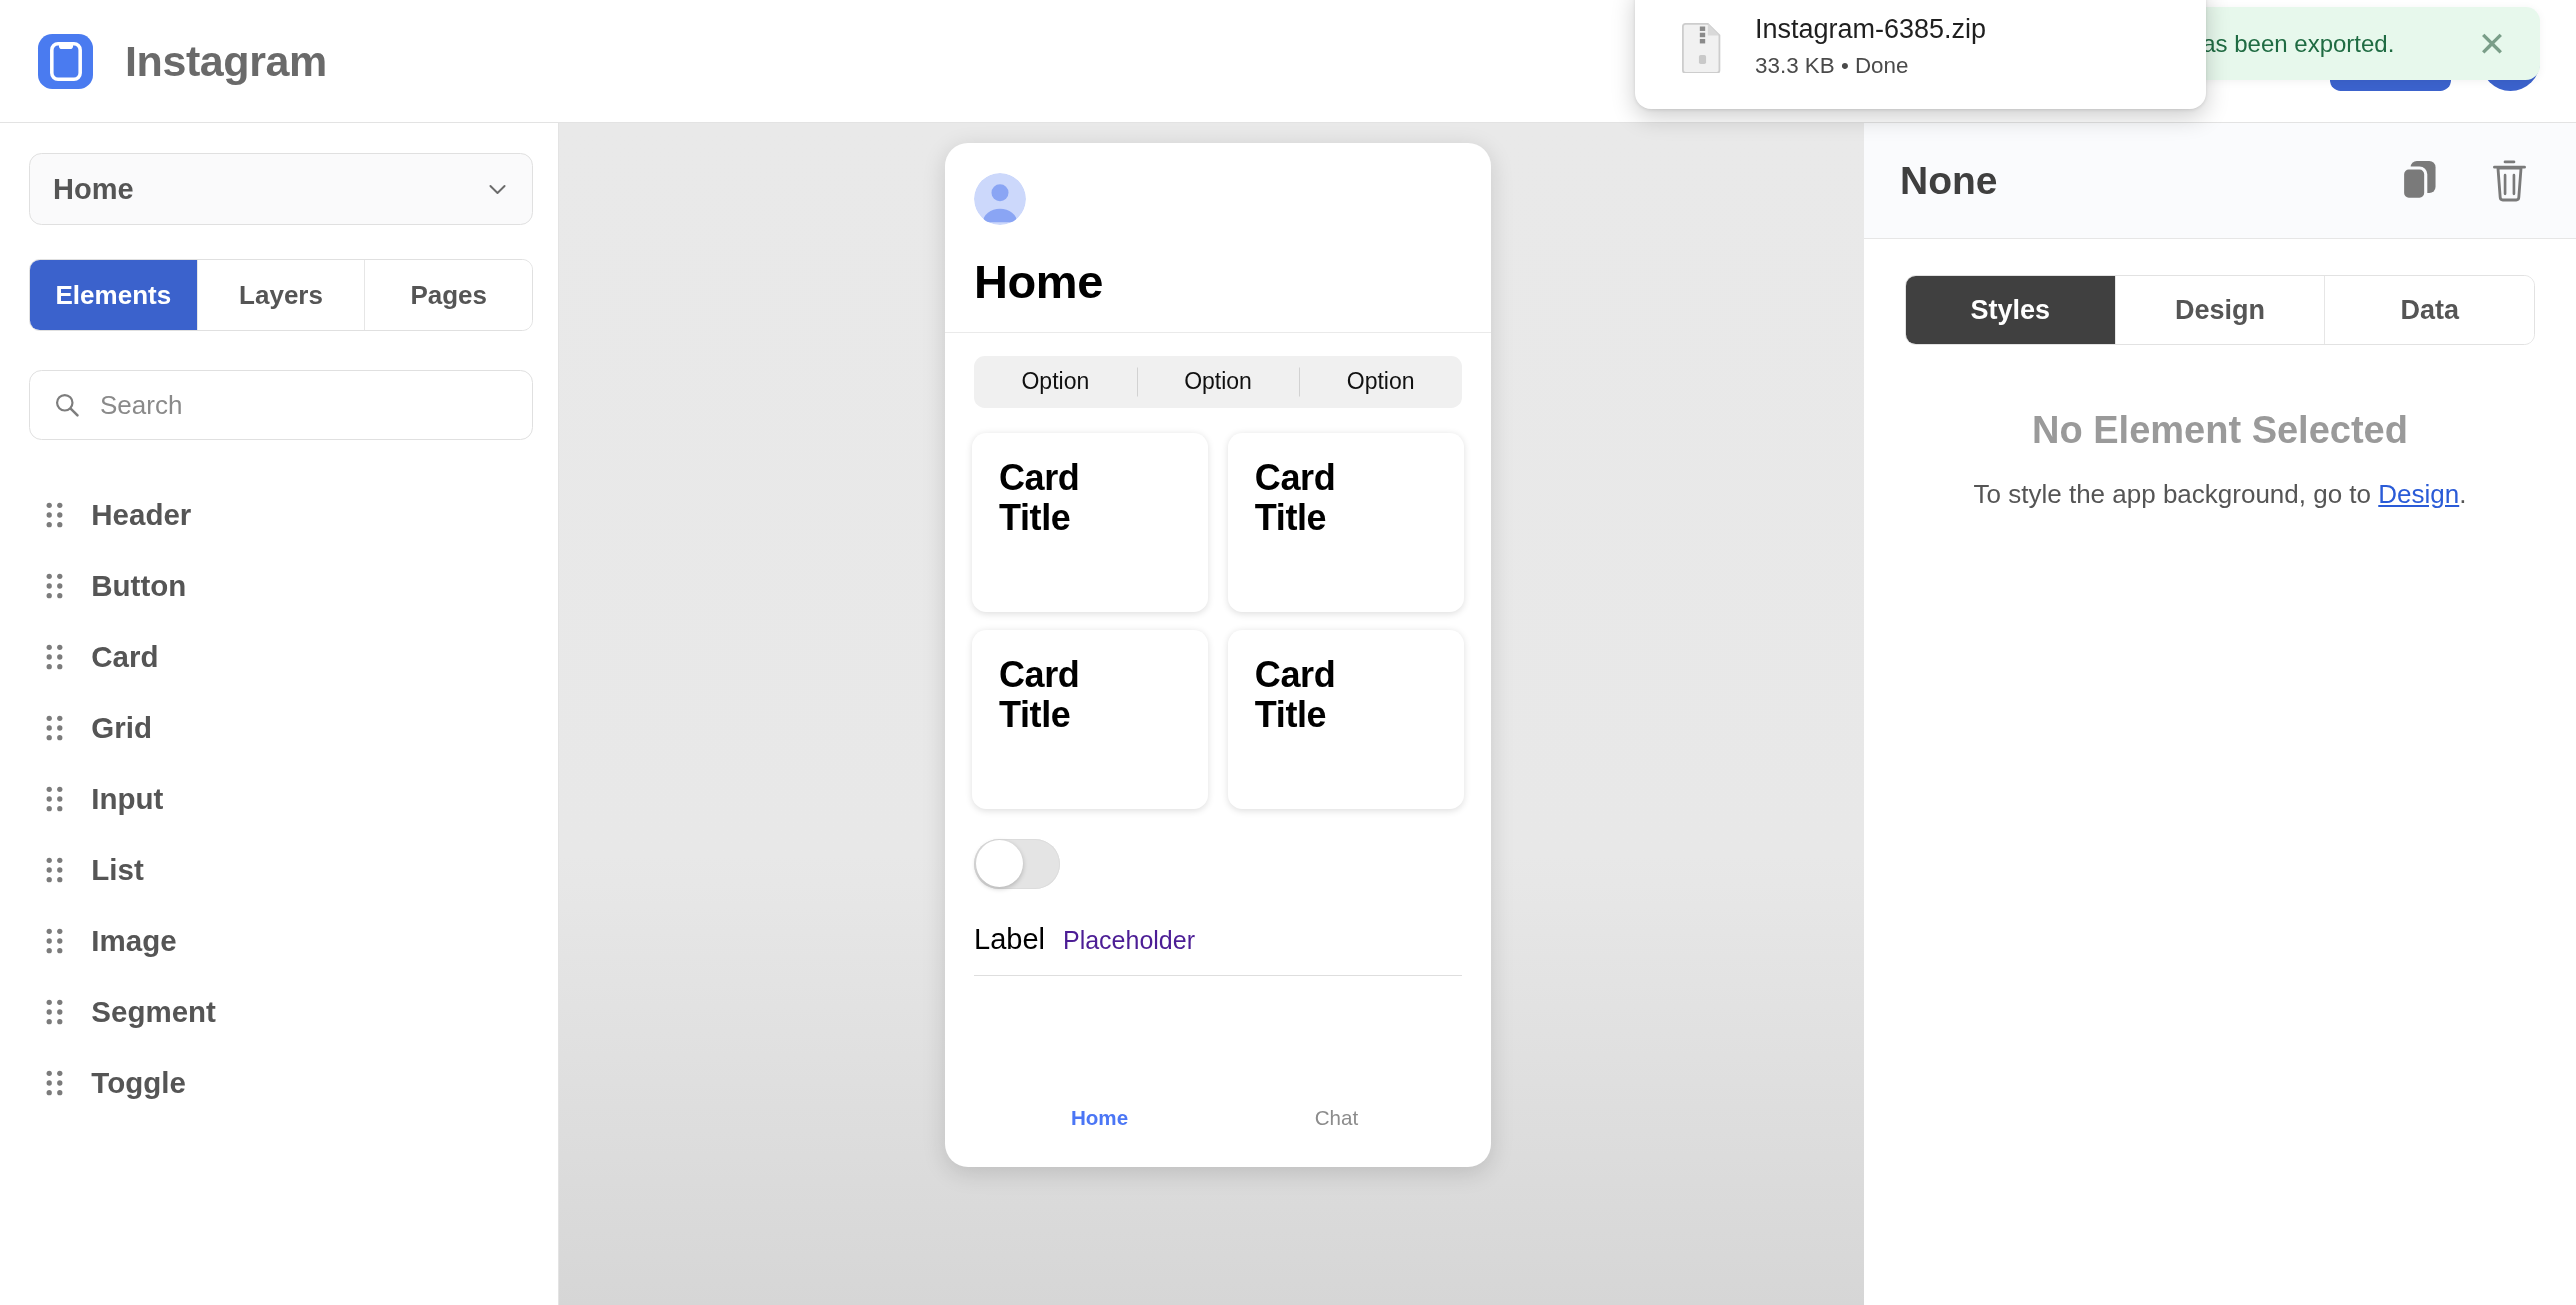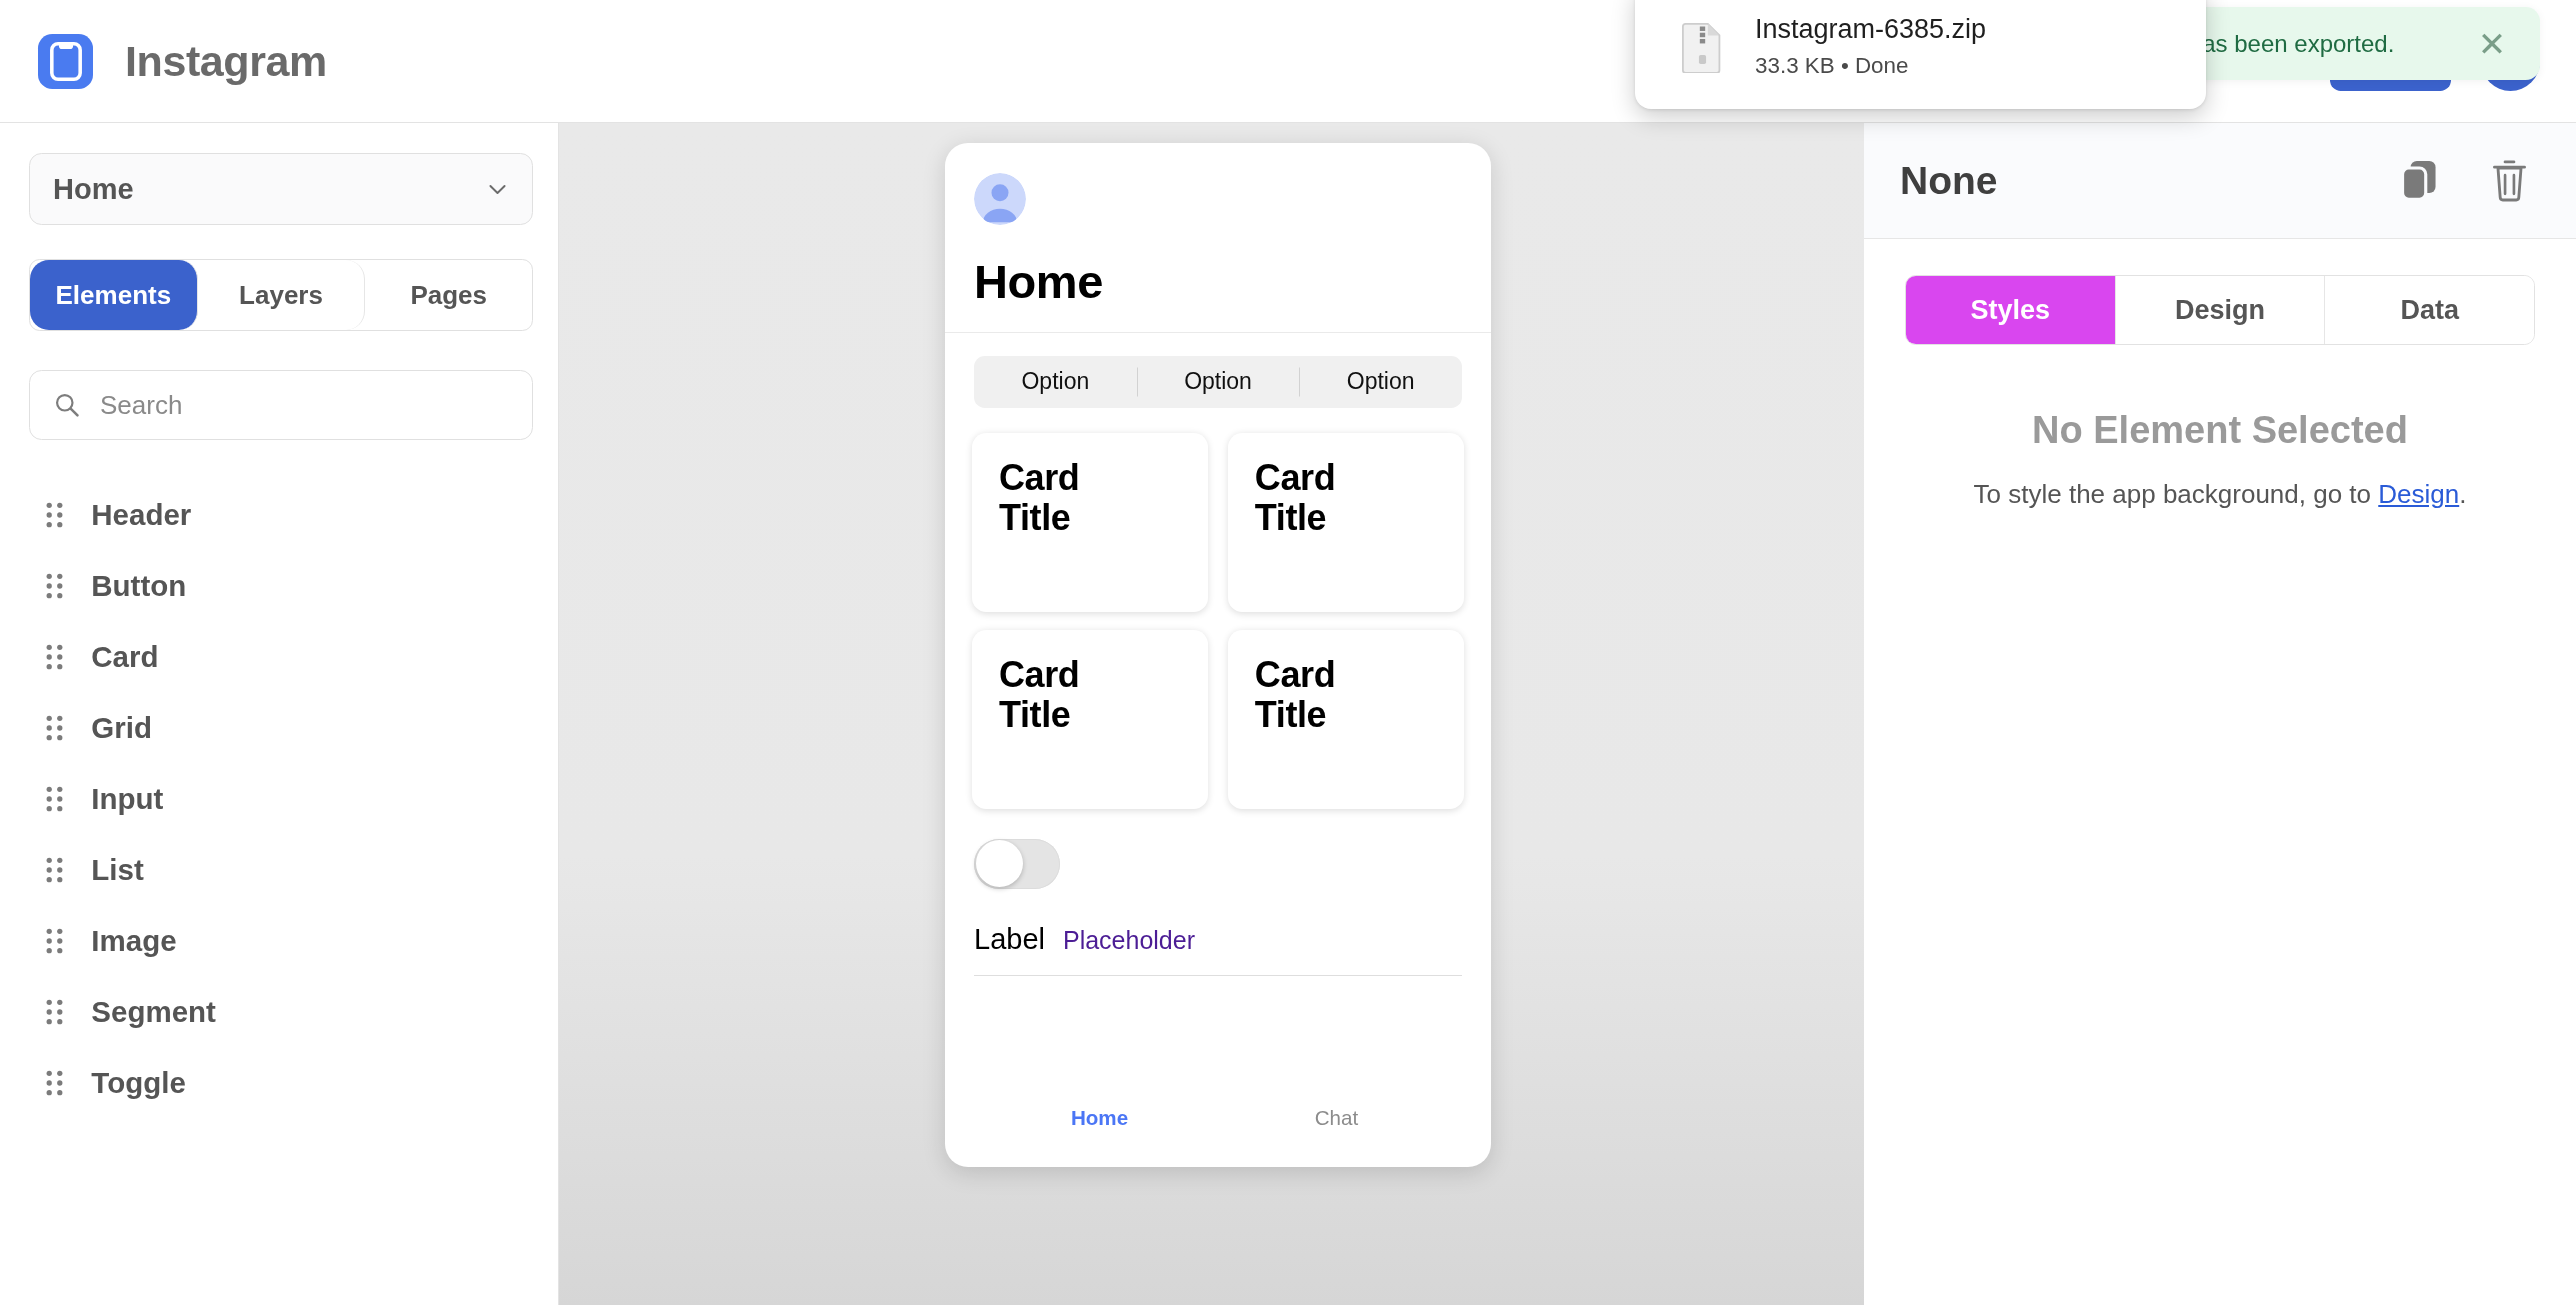--- a/index.html
+++ b/index.html
@@ -85,21 +85,20 @@
 
   .segmented {
     margin-top: 34px; width: 504px; height: 72px;
     display: flex; border: 0.9px solid #e0e0e0; border-radius: 10.7px; overflow: hidden;
   }
   .seg-btn {
     flex: 1; display: flex; align-items: center; justify-content: center;
     font-size: 26px; font-weight: bold; color: #555; background: #fff;
     border-right: 0.9px solid #e6e6e6; cursor: pointer;
     font-family: "Liberation Sans", sans-serif;
-    border-radius: 19px;
   }
   .seg-btn:last-child { border-right: none; }
   .seg-btn.active { background: #3b62cc; color: #ffffff; }
 
   .search-box {
     margin-top: 39px; width: 504px; height: 70px;
     border: 0.9px solid #e0e0e0; border-radius: 12.5px; background: #fff;
     display: flex; align-items: center; padding: 0 23px;
   }
   .search-icon { width: 29px; height: 29px; flex: none; margin-right: 18px; }
@@ -203,21 +202,21 @@
   .rp-tabs {
     margin: 36px 41px 0 41px; height: 70px; display: flex;
     border: 0.9px solid #e2e2e2; border-radius: 10.7px; overflow: hidden;
   }
   .rp-tab {
     flex: 1; display: flex; align-items: center; justify-content: center;
     font-size: 27px; font-weight: bold; color: #555; background: #fff;
     border-right: 0.9px solid #e6e6e6; cursor: pointer;
   }
   .rp-tab:last-child { border-right: none; }
-  .rp-tab.active { background: #d946ef; color: #ffffff; }
+  .rp-tab.active { background: #404040; color: #ffffff; }
 
   .rp-empty { margin-top: 64px; text-align: center; padding: 0 52px; }
   .rp-empty-title { font-size: 38px; font-weight: bold; color: #9a9a9a; }
   .rp-empty-sub { margin-top: 27px; font-size: 26px; color: #555; }
   .rp-empty-sub a { color: #2a5bd7; text-decoration: underline; cursor: pointer; }
 </style>
 </head>
 <body>
 
 <div id="app">

